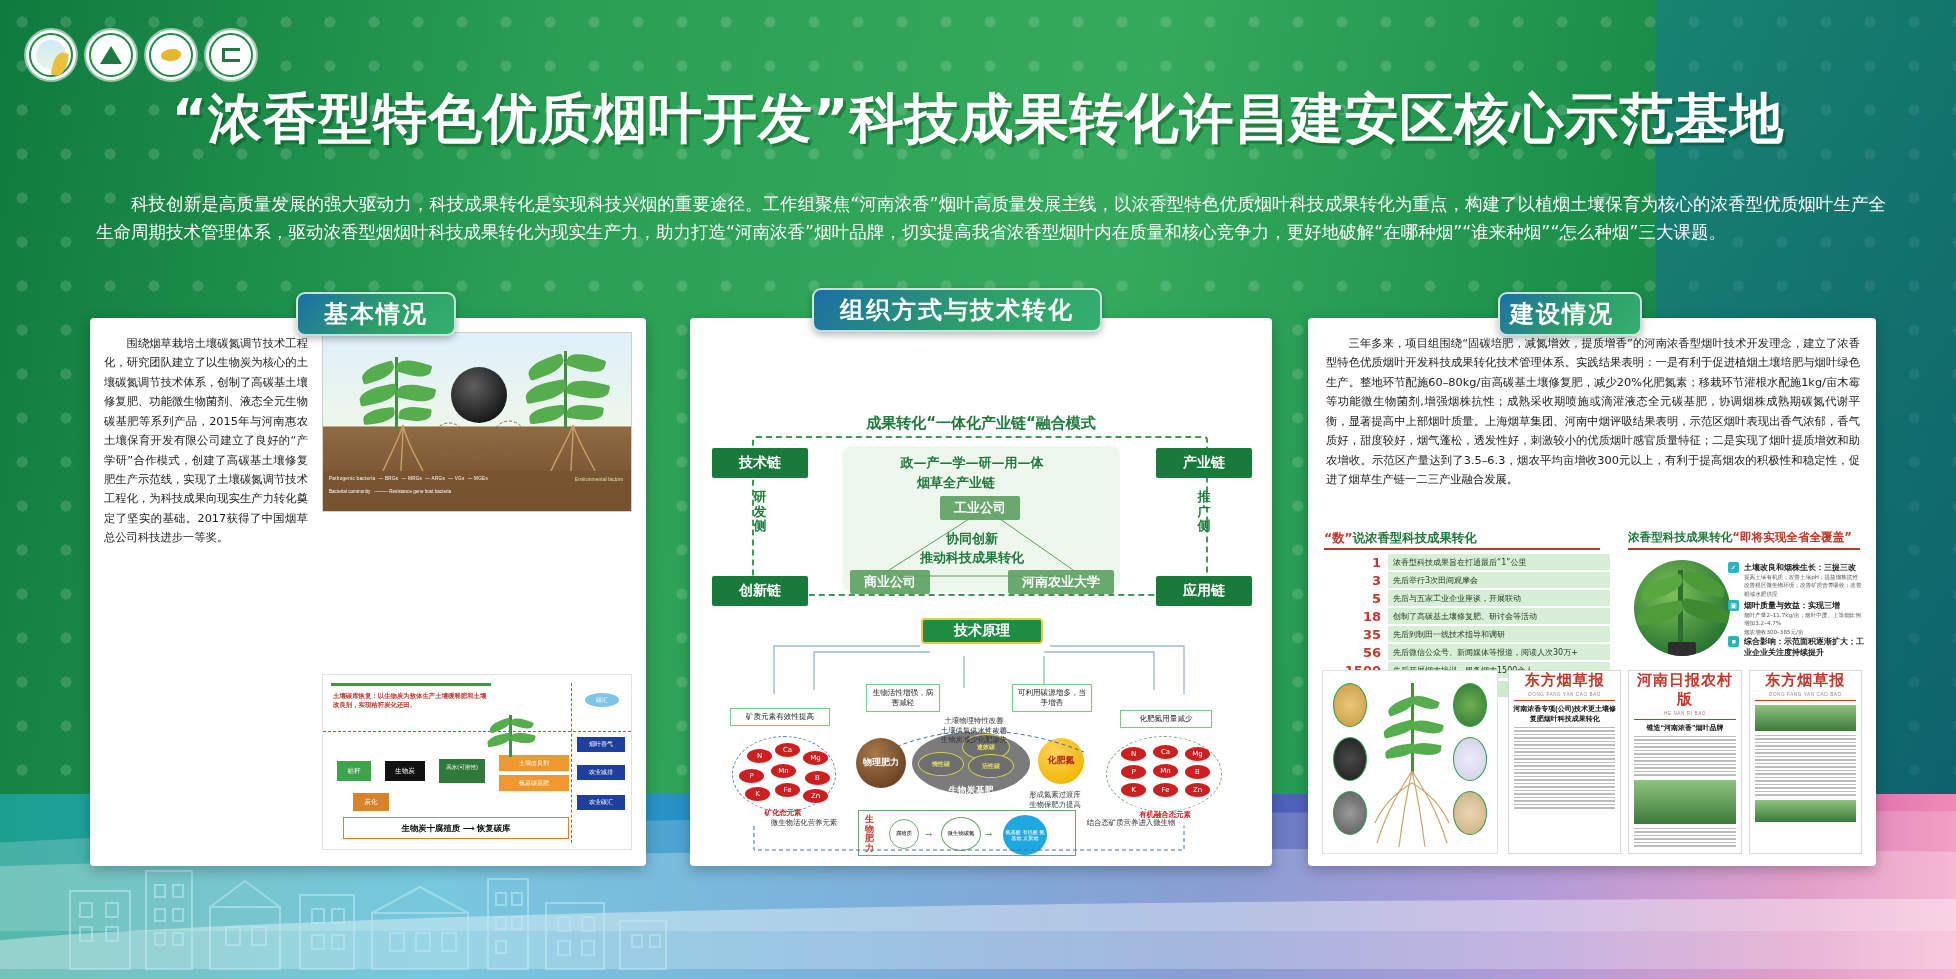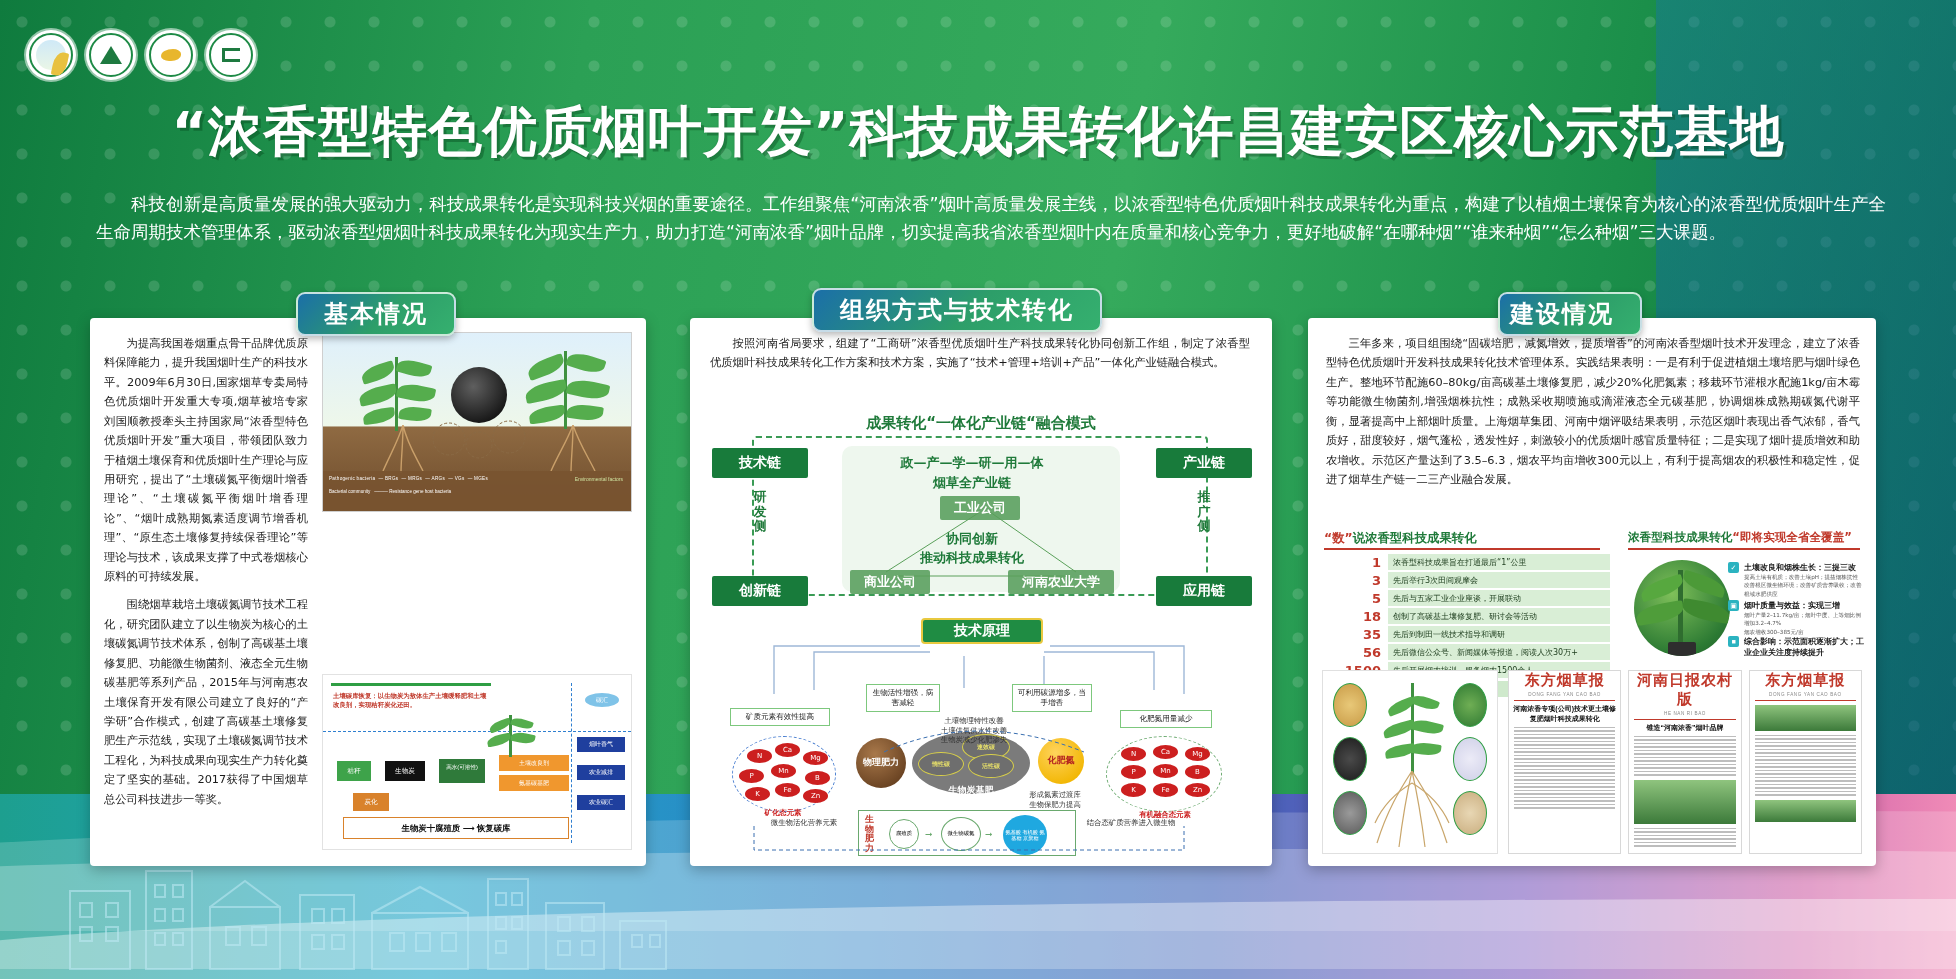--- a/index.html
+++ b/index.html
@@ -48,21 +48,21 @@
                    background:#e8c13f; border-radius:60% 10% 60% 10%; transform:rotate(12deg); }
   .logo.l2 .core { background:#fff; }
   .logo.l2 .tri { width:0;height:0;border-left:11px solid transparent;border-right:11px solid transparent;
                   border-bottom:18px solid #1e7a40;}
   .logo.l3 .core { background:#fff; }
   .logo.l3 .bird { width:20px; height:12px; background:#e8b62c; border-radius:60% 40% 50% 40%; }
   .logo.l4 .core { background:#fff; }
   .logo.l4 .sq { width:18px; height:14px; border:3px solid #1e7a40; border-right:none;}
 
   #main-title {
-    position:absolute; left:0; top:96px; width:1956px; text-align:center; z-index:6;
+    position:absolute; left:0; top:83px; width:1956px; text-align:center; z-index:6;
     font-size:54px; font-weight:bold; color:#ffffff; letter-spacing:1px;
     text-shadow: 3px 3px 0 rgba(0,60,20,.35), 0 0 2px rgba(0,0,0,.2);
     font-family:"DejaVu Sans","Liberation Sans",sans-serif;
     white-space:nowrap;
   }
   #intro {
     position:absolute; left:96px; top:190px; width:1790px; z-index:6;
     color:#ffffff; font-size:17.5px; line-height:1.62; text-align:justify; text-indent:2em;
     font-family:"DejaVu Sans","Liberation Sans",sans-serif;
   }
@@ -280,21 +280,20 @@
 <div id="main-title">“浓香型特色优质烟叶开发”科技成果转化许昌建安区核心示范基地</div>
 <div id="intro">科技创新是高质量发展的强大驱动力，科技成果转化是实现科技兴烟的重要途径。工作组聚焦“河南浓香”烟叶高质量发展主线，以浓香型特色优质烟叶科技成果转化为重点，构建了以植烟土壤保育为核心的浓香型优质烟叶生产全生命周期技术管理体系，驱动浓香型烟烟叶科技成果转化为现实生产力，助力打造“河南浓香”烟叶品牌，切实提高我省浓香型烟叶内在质量和核心竞争力，更好地破解“在哪种烟”“谁来种烟”“怎么种烟”三大课题。</div>
 
 <div class="badge" id="badge-1">基本情况</div>
 <div class="badge" id="badge-2">组织方式与技术转化</div>
 <div class="badge" id="badge-3">建设情况</div>
 
 <div class="panel" id="panel-left">
 
   <div id="left-col-text">
-    <p class="body-text">为提高我国卷烟重点骨干品牌优质原料保障能力，提升我国烟叶生产的科技水平。2009年6月30日,国家烟草专卖局特色优质烟叶开发重大专项,烟草被培专家刘国顺教授牽头主持国家局“浓香型特色优质烟叶开发”重大项目，带领团队致力于植烟土壤保育和优质烟叶生产理论与应用研究，提出了“土壤碳氮平衡烟叶增香理论”、“土壤碳氮平衡烟叶增香理论”、“烟叶成熟期氮素适度调节增香机理”、“原生态土壤修复持续保香理论”等理论与技术，该成果支撑了中式卷烟核心原料的可持续发展。</p>
     <p class="body-text">围绕烟草栽培土壤碳氮调节技术工程化，研究团队建立了以生物炭为核心的土壤碳氮调节技术体系，创制了高碳基土壤修复肥、功能微生物菌剂、液态全元生物碳基肥等系列产品，2015年与河南惠农土壤保育开发有限公司建立了良好的“产学研”合作模式，创建了高碳基土壤修复肥生产示范线，实现了土壤碳氮调节技术工程化，为科技成果向现实生产力转化奠定了坚实的基础。2017获得了中国烟草总公司科技进步一等奖。</p>
   </div>
 
   <div class="limg" id="limg-1">
 
     <div class="plantbox" style="left:34px;top:18px;width:80px;height:78px;">
       <div class="stem" style="left:38px;top:6px;height:74px;"></div>
       <div class="leafshape" style="left:4px;top:14px;width:34px;height:15px;transform:rotate(-18deg);"></div>
       <div class="leafshape" style="left:40px;top:10px;width:34px;height:15px;transform:rotate(16deg);"></div>
       <div class="leafshape" style="left:2px;top:36px;width:38px;height:16px;transform:rotate(-12deg);"></div>
@@ -376,36 +375,35 @@
       <div class="leafshape" style="left:0px;top:22px;width:24px;height:10px;transform:rotate(-12deg);"></div>
       <div class="leafshape" style="left:24px;top:20px;width:24px;height:10px;transform:rotate(12deg);"></div>
     </div>
     <div style="position:absolute;left:20px;top:142px;width:226px;height:22px;border:1px solid #d9822b;
                 display:flex;align-items:center;justify-content:center;font-size:8.4px;font-weight:bold;color:#111;">生物炭十腐殖质 ⟶ 恢复碳库</div>
     <div style="position:absolute;left:248px;top:8px;width:1px;height:160px;border-left:1px dashed #2f7fd0;"></div>
   </div>
 </div>
 
 <div class="panel" id="panel-center">
-  <p id="center-text" class="body-text">按照河南省局要求，组建了“工商研”浓香型优质烟叶生产科技成果转化协同创新工作组，制定了浓香型优质烟叶科技成果转化工作方案和技术方案，实施了“技术+管理+培训+产品”一体化产业链融合模式。</p>
 
   <div id="diagram-title">成果转化“一体化产业链“融合模式</div>
   <div id="dashed-frame"></div>
 
   <div class="chain-box" id="cb-tech">技术链</div>
   <div class="chain-box" id="cb-innov">创新链</div>
   <div class="chain-box" id="cb-indus">产业链</div>
   <div class="chain-box" id="cb-apply">应用链</div>
 
   <div class="side-vert" id="sv-left">研发侧</div>
   <div class="side-vert" id="sv-right">推广侧</div>
 
   <div id="inner-box"></div>
   <div class="ib-line" style="left:152px;top:136px;">政—产—学—研—用—体</div>
-  <div class="ib-line" style="left:152px;top:156px;">烟草全产业链</div>
+  <div class="ib-line" style="left:136px;top:156px;">烟草全产业链</div>
   <div class="green-chip" style="left:250px;top:178px;">工业公司</div>
   <div class="ib-line" style="left:152px;top:212px;">协同创新</div>
   <div class="ib-line" style="left:152px;top:231px;">推动科技成果转化</div>
   <div class="green-chip" style="left:160px;top:252px;">商业公司</div>
   <div class="green-chip" style="left:318px;top:252px;">河南农业大学</div>
   <svg style="position:absolute;left:150px;top:178px;width:282px;height:92px;">
     <g stroke="#5aa05a" stroke-width="1" fill="none">
       <path d="M140 16 L46 76"></path>
         <path d="M150 16 L236 76"></path>
         <path d="M56 80 L226 80"></path>

